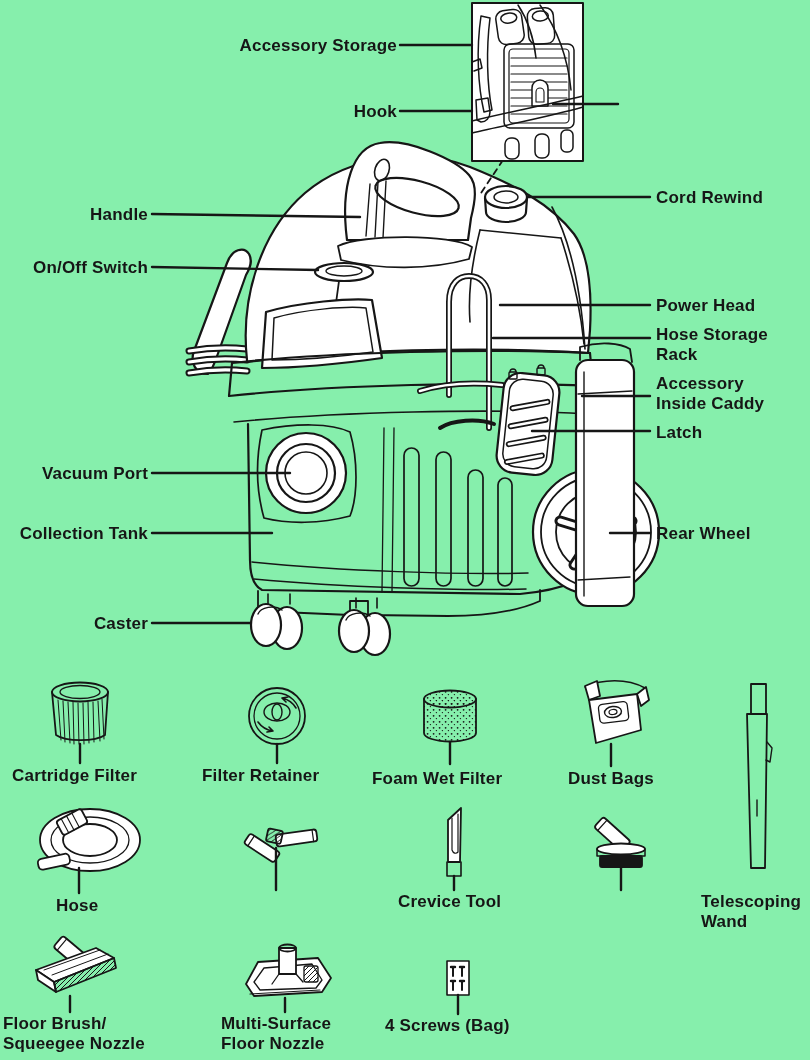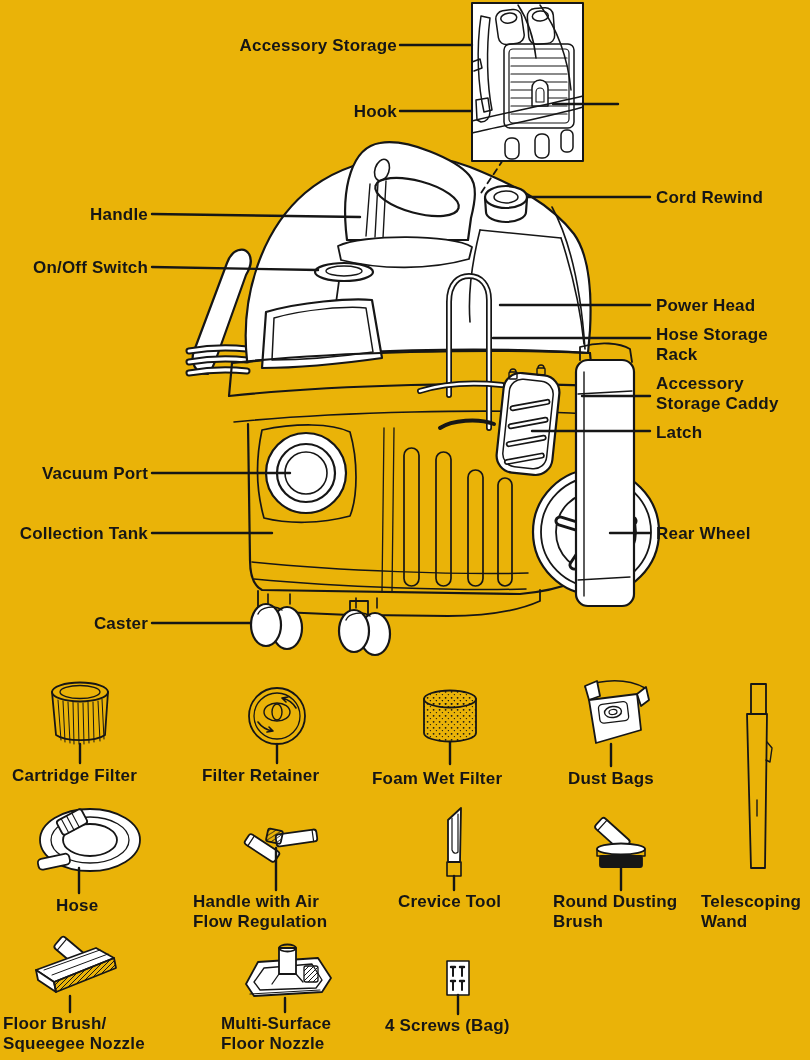--- a/index.html
+++ b/index.html
@@ -1,17 +1,17 @@
 <!DOCTYPE html>
 <html><head>
 <meta charset="utf-8">
 <style>
   html,body{margin:0;padding:0;background:#ffffff;}
   .canvas{
-    position:relative;width:810px;height:1060px;background:#eab308;overflow:hidden;
+    position:relative;width:810px;height:1060px;background:#86efac;overflow:hidden;
     font-family:"Liberation Sans",sans-serif;color:#111;
   }
   .art{position:absolute;left:0;top:0;width:810px;height:1060px;}
   .lbl{
     position:absolute;font-size:17px;font-weight:bold;line-height:1.17;
     white-space:pre-line;letter-spacing:.2px;color:#161616;
   }
   .lbl.r{text-align:right;}
 </style>
 </head>
@@ -339,37 +339,33 @@
 
   <div class="lbl r" style="right:413px;top:36px;">Accessory Storage</div>
   <div class="lbl r" style="right:413px;top:102px;">Hook</div>
   <div class="lbl" style="left:656px;top:188px;">Cord Rewind</div>
   <div class="lbl r" style="right:662px;top:205px;">Handle</div>
   <div class="lbl r" style="right:662px;top:258px;">On/Off Switch</div>
   <div class="lbl" style="left:656px;top:296px;">Power Head</div>
   <div class="lbl" style="left:656px;top:325px;">Hose Storage
 Rack</div>
   <div class="lbl" style="left:656px;top:374px;">Accessory
-Storage Caddy</div>
+Inside Caddy</div>
   <div class="lbl" style="left:656px;top:423px;">Latch</div>
   <div class="lbl r" style="right:662px;top:464px;">Vacuum Port</div>
   <div class="lbl r" style="right:662px;top:524px;">Collection Tank</div>
   <div class="lbl" style="left:656px;top:524px;text-align:center;">Rear Wheel</div>
   <div class="lbl r" style="right:662px;top:614px;">Caster</div>
 
   <div class="lbl" style="left:12px;top:766px;text-align:right;">Cartridge Filter</div>
   <div class="lbl" style="left:202px;top:766px;">Filter Retainer</div>
   <div class="lbl" style="left:372px;top:769px;">Foam Wet Filter</div>
   <div class="lbl" style="left:568px;top:769px;">Dust Bags</div>
   <div class="lbl" style="left:56px;top:896px;">Hose</div>
-  <div class="lbl" style="left:193px;top:892px;">Handle with Air
-Flow Regulation</div>
   <div class="lbl" style="left:398px;top:892px;">Crevice Tool</div>
-  <div class="lbl" style="left:553px;top:892px;">Round Dusting
-Brush</div>
   <div class="lbl" style="left:701px;top:892px;">Telescoping
 Wand</div>
   <div class="lbl" style="left:3px;top:1014px;">Floor Brush/
 Squeegee Nozzle</div>
   <div class="lbl" style="left:221px;top:1014px;">Multi-Surface
 Floor Nozzle</div>
   <div class="lbl" style="left:385px;top:1016px;">4 Screws (Bag)</div>
 
 </div>
 

